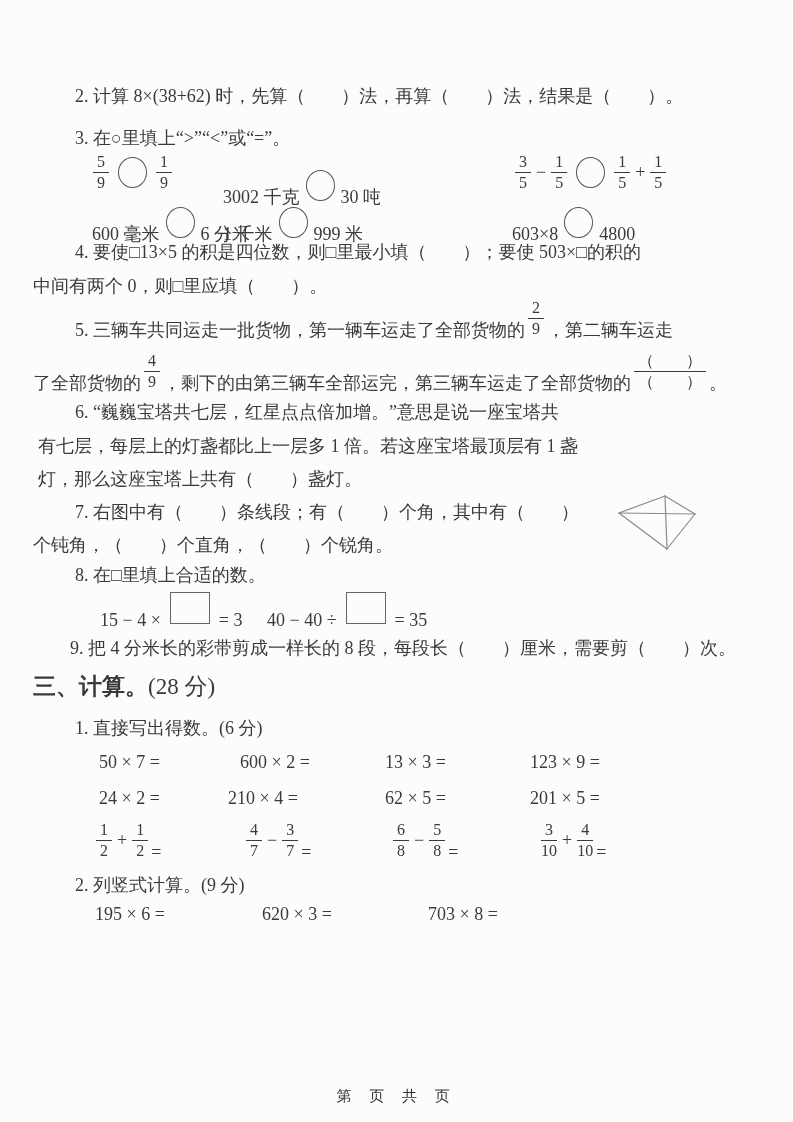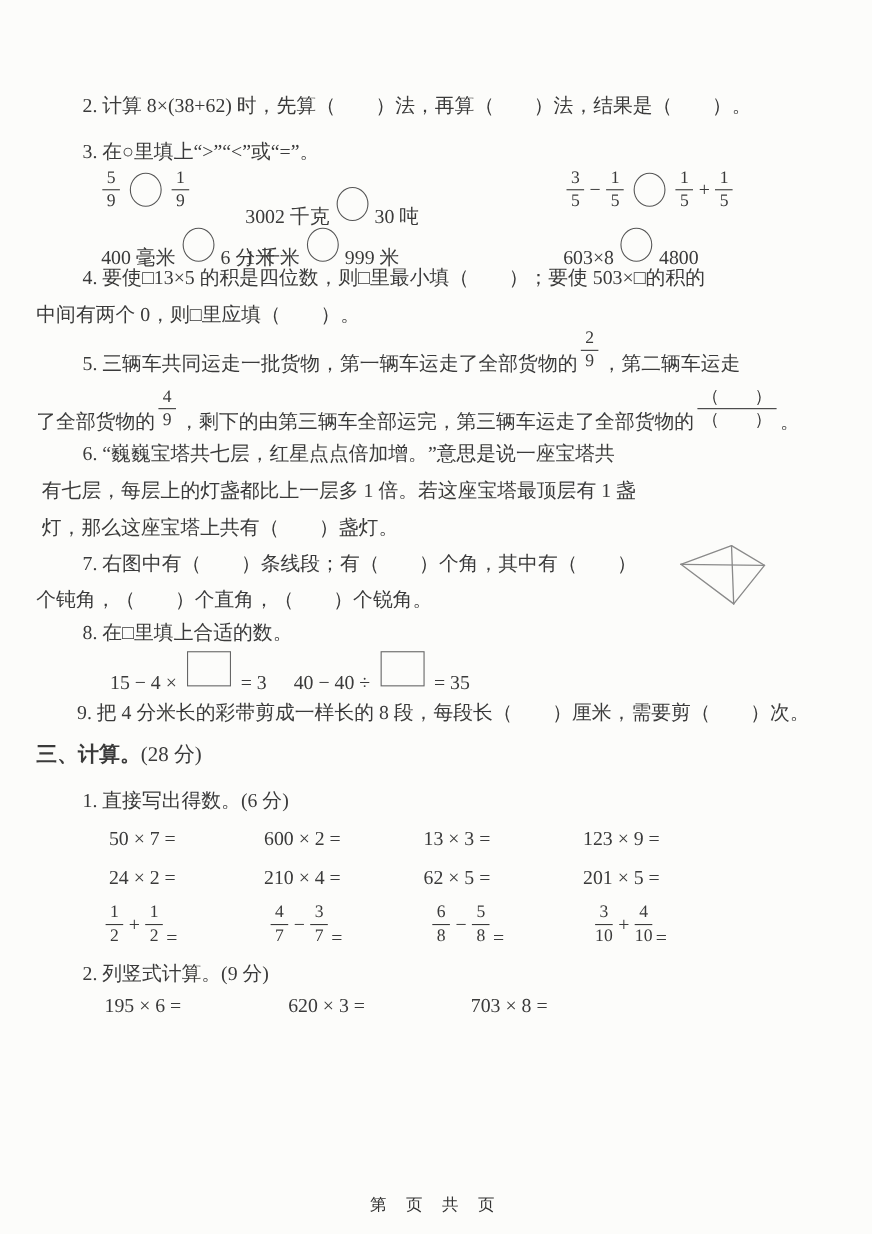--- a/index.html
+++ b/index.html
@@ -10,21 +10,21 @@
     background:#fcfcfa;
     font-family:"Liberation Serif","DejaVu Serif",serif;
     color:#3a3a3a;
     font-size:18px;
     line-height:24px;
     overflow:hidden;
   }
   .abs{position:absolute;white-space:nowrap;}
   .fx{display:flex;align-items:center;}
   .bold{font-weight:700;}
-  .s3h{font-size:19px;}
+  .s3h{font-size:23px;}
   
   .frac{display:inline-flex;flex-direction:column;align-items:center;
         line-height:1.12;font-size:16px;margin:0 3px;vertical-align:middle;}
   .frac .num{border-bottom:1.3px solid #3a3a3a;padding:0 4px 1px;}
   .frac .den{padding-top:1px;}
   
   .cmp{display:inline-block;width:27px;height:29px;border:1.4px solid #555;
        border-radius:50%;margin:0 6px;flex:none;background:transparent;}
   
   .abox{display:inline-block;width:38px;height:30px;border:1.5px solid #666;
@@ -78,21 +78,21 @@
         </span>
         <span class="tseg op">+</span>
         <span class="frac">
           <span class="num">1</span>
           <span class="den">5</span>
         </span>
       </span>
   </div>
   <div class="row" style="top:198px">
     <span class="cell fx" style="left:92px">
-        <span class="tseg">400 毫米</span>
+        <span class="tseg">600 毫米</span>
         <span class="cmp"></span>
         <span class="tseg">6 分米</span>
       </span>
     <span class="cell fx" style="left:223px">
         <span class="tseg">1 千米</span>
         <span class="cmp"></span>
         <span class="tseg">999 米</span>
       </span>
     <span class="cell fx" style="left:512px">
         <span class="tseg">603×8</span>
@@ -165,21 +165,21 @@
   <div class="abs" style="left:75px;top:716px">1. 直接写出得数。(6 分)</div>
 
   <div class="row" style="top:750px">
     <span class="cell" style="left:99px">50 × 7 =</span>
     <span class="cell" style="left:240px">600 × 2 =</span>
     <span class="cell" style="left:385px">13 × 3 =</span>
     <span class="cell" style="left:530px">123 × 9 =</span>
   </div>
   <div class="row" style="top:786px">
     <span class="cell" style="left:99px">24 × 2 =</span>
-    <span class="cell" style="left:240px">210 × 4 =</span>
+    <span class="cell" style="left:228px">210 × 4 =</span>
     <span class="cell" style="left:385px">62 × 5 =</span>
     <span class="cell" style="left:530px">201 × 5 =</span>
   </div>
   <div class="rowtall" style="top:816px">
     <span class="cell fx" style="left:93px">
         <span class="frac">
           <span class="num">1</span>
           <span class="den">2</span>
         </span>
         <span class="tseg op">+</span>

